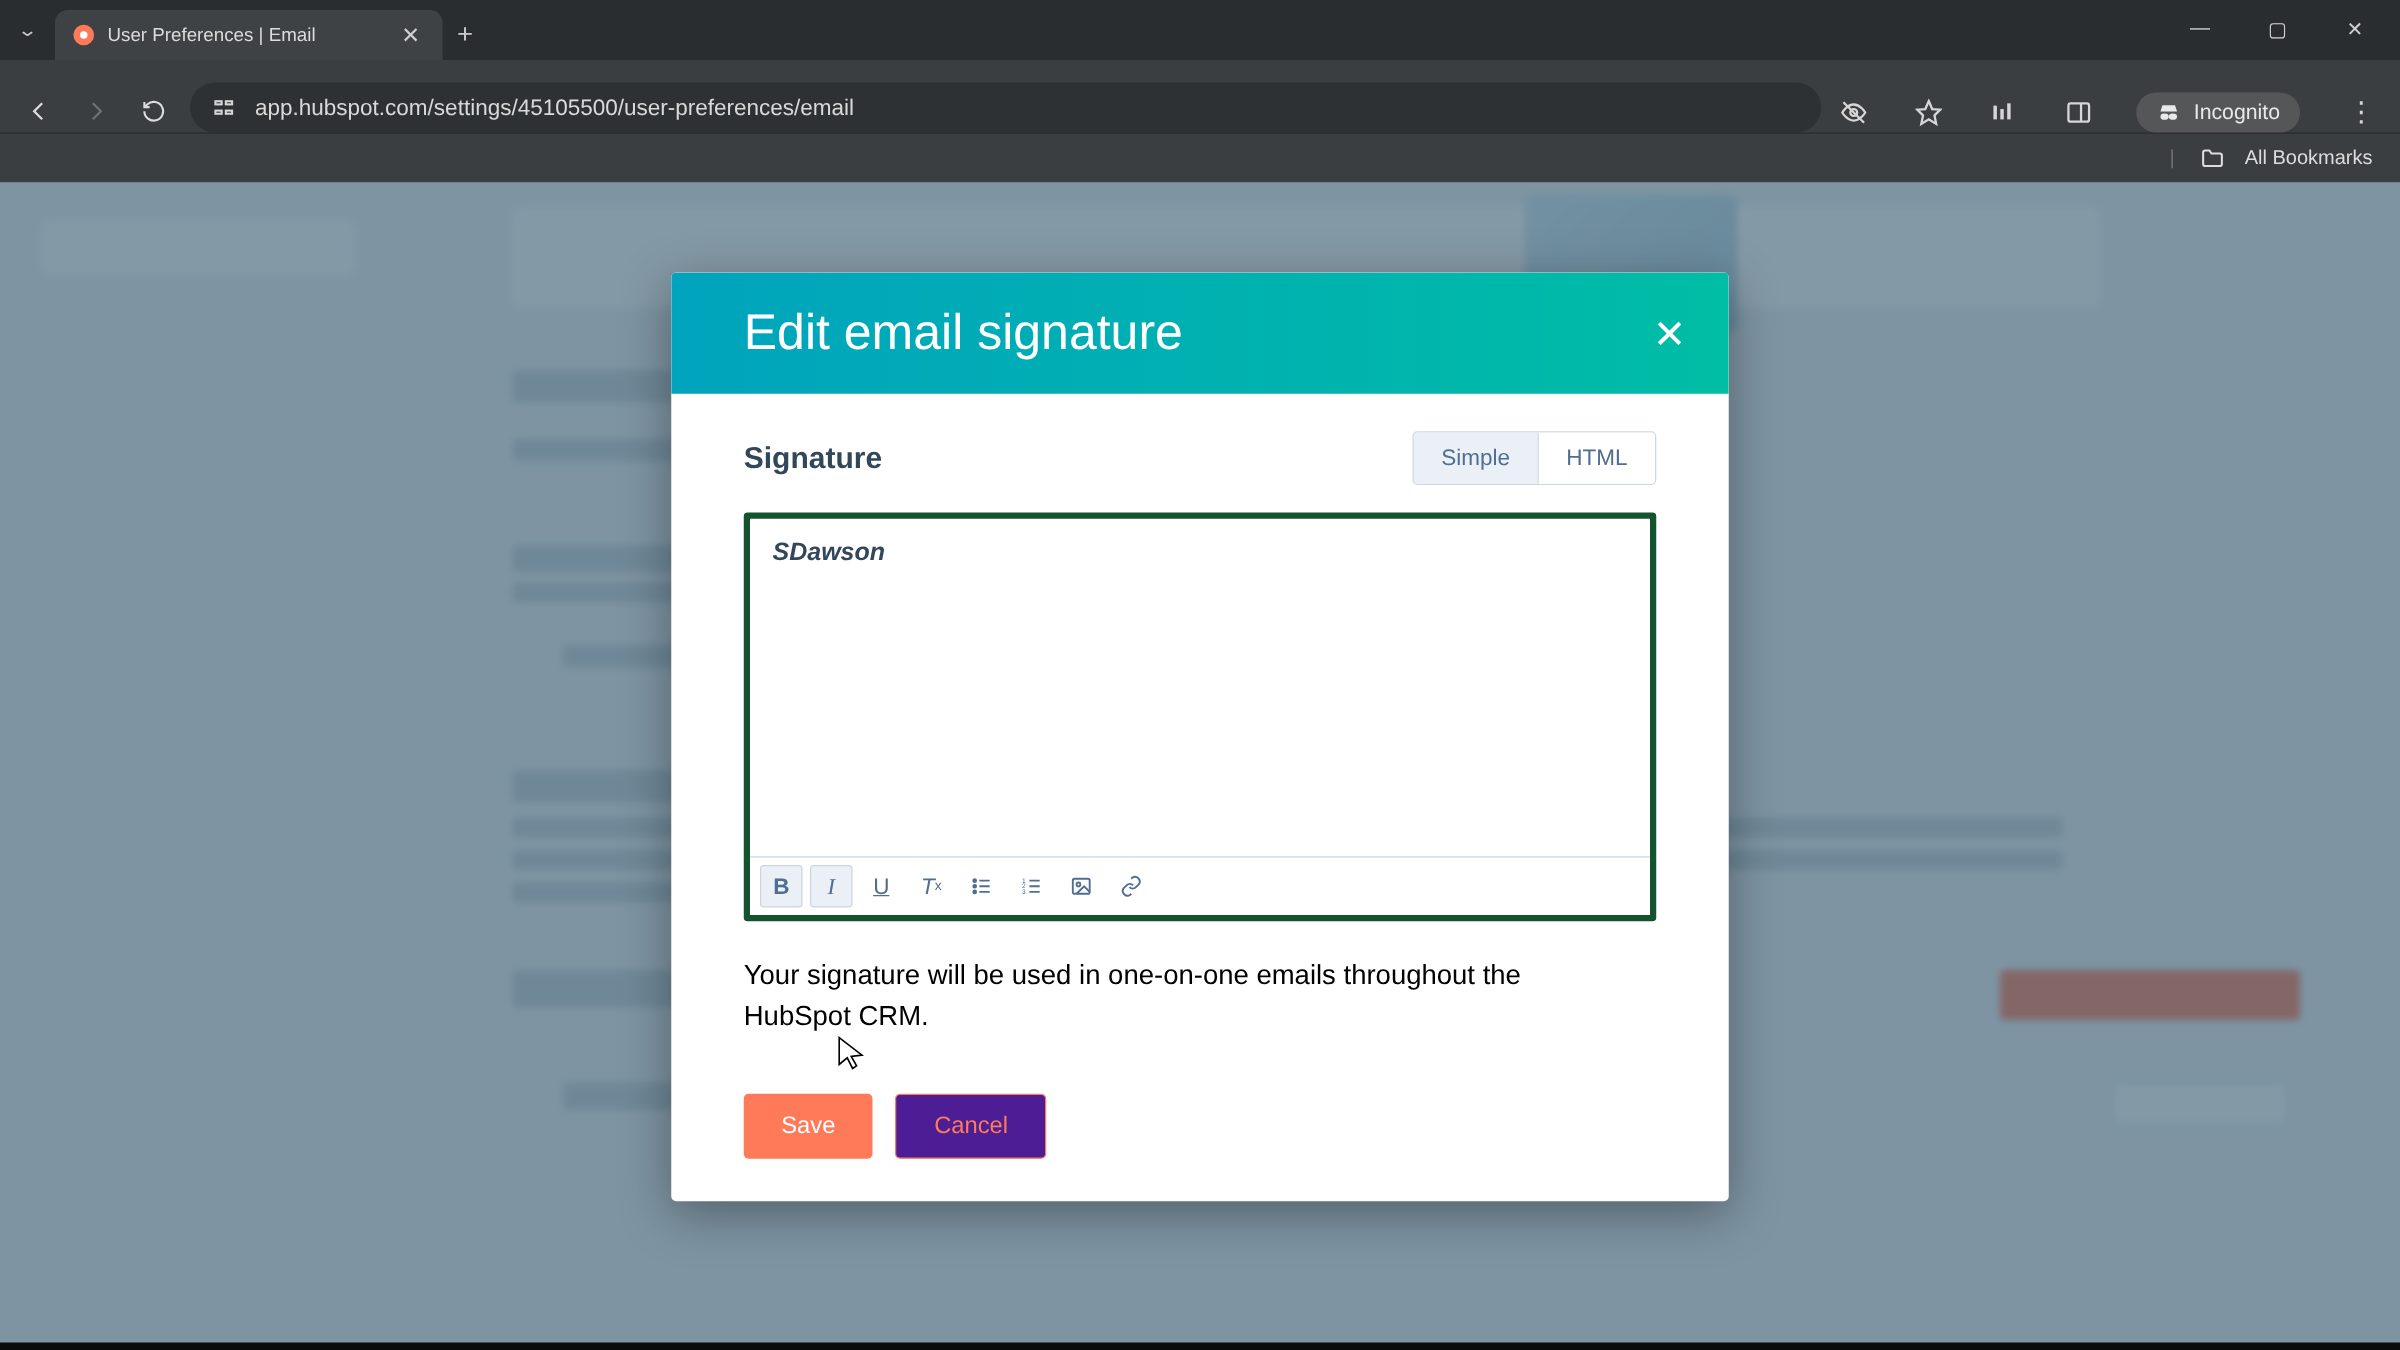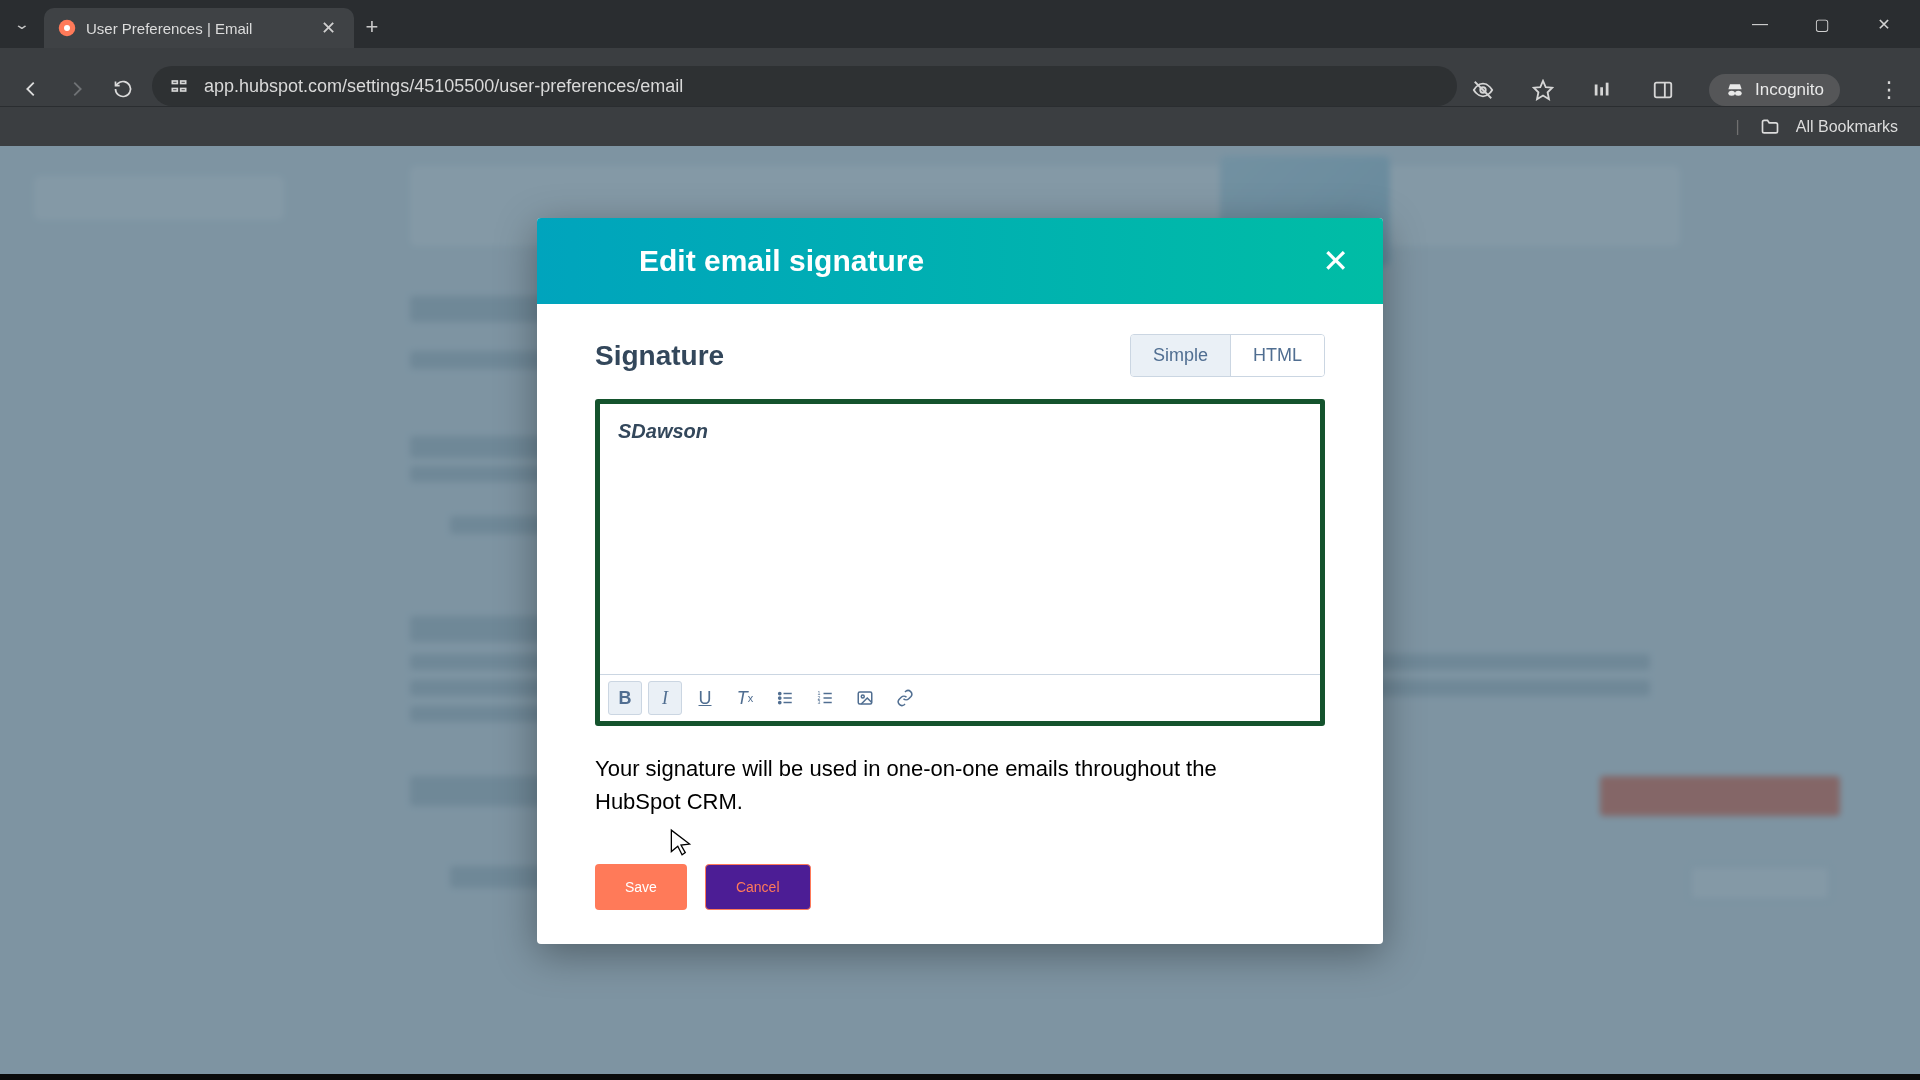--- a/index.html
+++ b/index.html
@@ -40,39 +40,39 @@
 
   .bg-mock{ position:absolute; inset:0; filter:blur(3px); }
   .bg-card{ position:absolute; background:#ffffff; border-radius:6px;}
   .bg-text{ position:absolute; background:#c9d2d8; border-radius:4px;}
   .bg-btn{ position:absolute; background:#ff7a59; border-radius:4px;}
   .bg-imgph{ position:absolute; background:linear-gradient(135deg,#d0e9f2,#b4d7e6); border-radius:6px;}
 
   
   .modal{ position:absolute; left:50%; top:72px; transform:translateX(-50%); width:846px; background:#ffffff; box-shadow:0 10px 40px rgba(0,0,0,.35); border-radius:4px; overflow:hidden;}
   .modal-head{ background:#00b9bd; background:linear-gradient(90deg,#00a4bd 0%,#00bda5 100%); color:#fff; display:flex; align-items:center; justify-content:space-between; padding:26px 34px 26px 58px;}
-  .modal-head h1{ font-size:30px; font-weight:700;margin-left:44px;}
+  .modal-head h1{ font-size:40px; font-weight:400;}
   .modal-close{ font-size:32px; color:#ffffff; cursor:pointer; line-height:1;}
   .modal-body{ padding:30px 58px 34px 58px;}
   .sig-row{ display:flex; align-items:center; justify-content:space-between; margin-bottom:22px;}
-  .sig-label{ font-size:28px; font-weight:600; color:#33475b;}
+  .sig-label{ font-size:24px; font-weight:600; color:#33475b;}
   .seg{ display:flex; border:1px solid #cbd6e2; border-radius:4px; overflow:hidden;}
   .seg button{ border:none; background:#fff; color:#506e91; font-size:18px; padding:10px 22px; cursor:pointer;}
   .seg button.active{ background:#eaf0f6;text-align:right;}
   .seg button + button{ border-left:1px solid #cbd6e2;}
   .editor{ border:5px solid #14532d; border-radius:3px; }
   .editor-area{ min-height:270px; padding:16px 18px; font-size:20px; color:#33475b; }
   .editor-area .content{ font-weight:700; font-style:italic;}
   .editor-toolbar{ border-top:1px solid #cbd6e2; padding:6px 8px; display:flex; gap:6px; align-items:center;}
   .tb-btn{ width:34px; height:34px; border:1px solid transparent; border-radius:3px; background:transparent; display:flex; align-items:center; justify-content:center; color:#506e91; font-size:18px; cursor:pointer;}
   .tb-btn.active{ background:#eaf0f6; border-color:#cbd6e2;}
   .tb-btn svg{ width:18px; height:18px; }
   .help-text{ margin-top:26px; font-size:22px; color:#000000; line-height:1.5; max-width:700px;}
   .modal-actions{ display:flex; gap:18px; margin-top:46px;}
-  .btn{ font-size:14px; padding:14px 30px; border-radius:4px; cursor:pointer;}
+  .btn{ font-size:19px; padding:14px 30px; border-radius:4px; cursor:pointer;}
   .btn-primary{ background:#ff7a59; color:#fff; border:none;}
   .btn-secondary{ background:#4c1d95; color:#ff7a59; border:1px solid #ff7a59;}
 
   
   .cursor{ position:absolute; width:26px; height:30px; pointer-events:none; z-index:9999;}
 
   
   .taskbar{ position:absolute; left:0; right:0; bottom:0; height:6px; background:#0b0b0b;}
 </style>
 </head>

